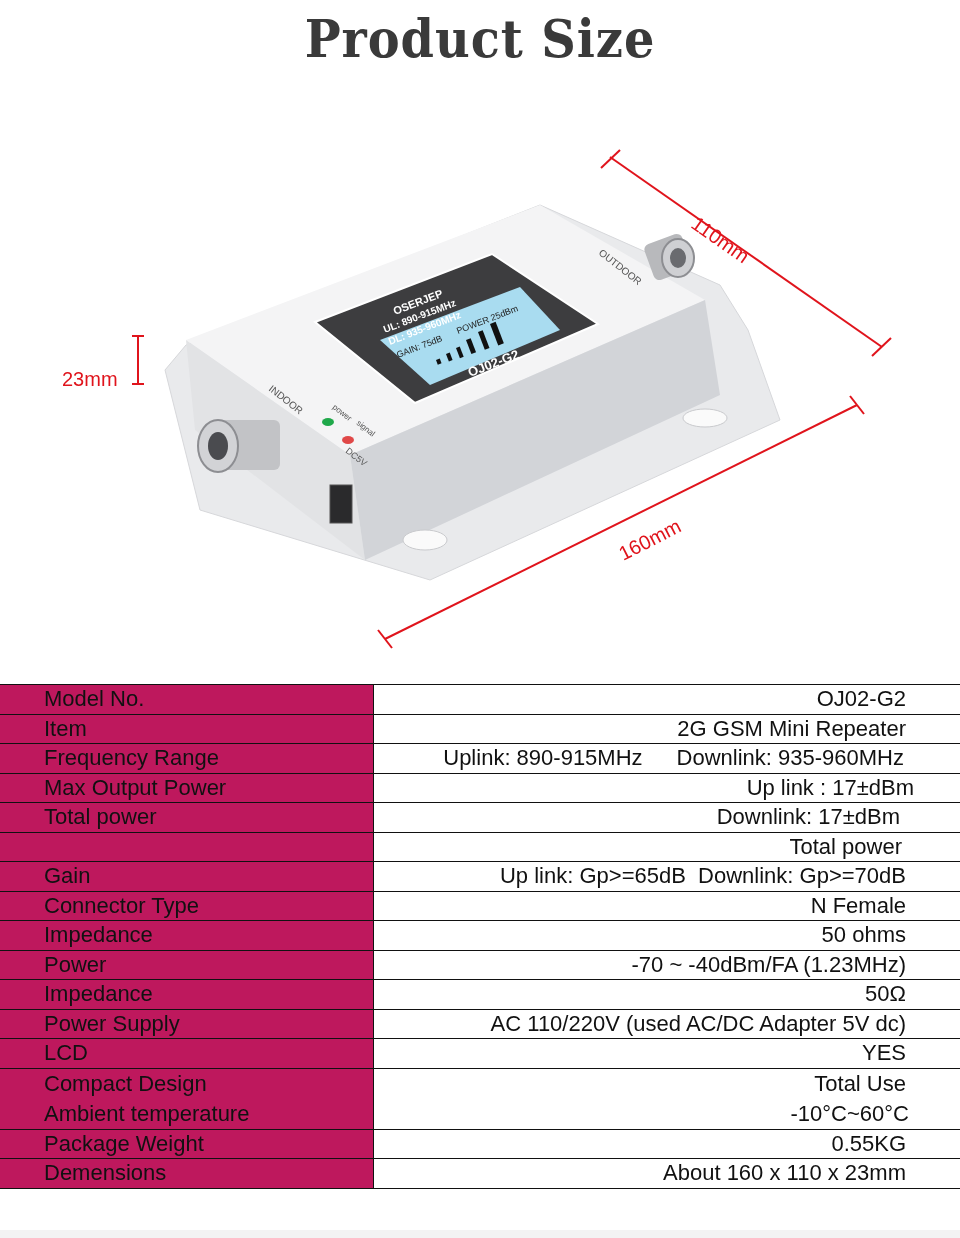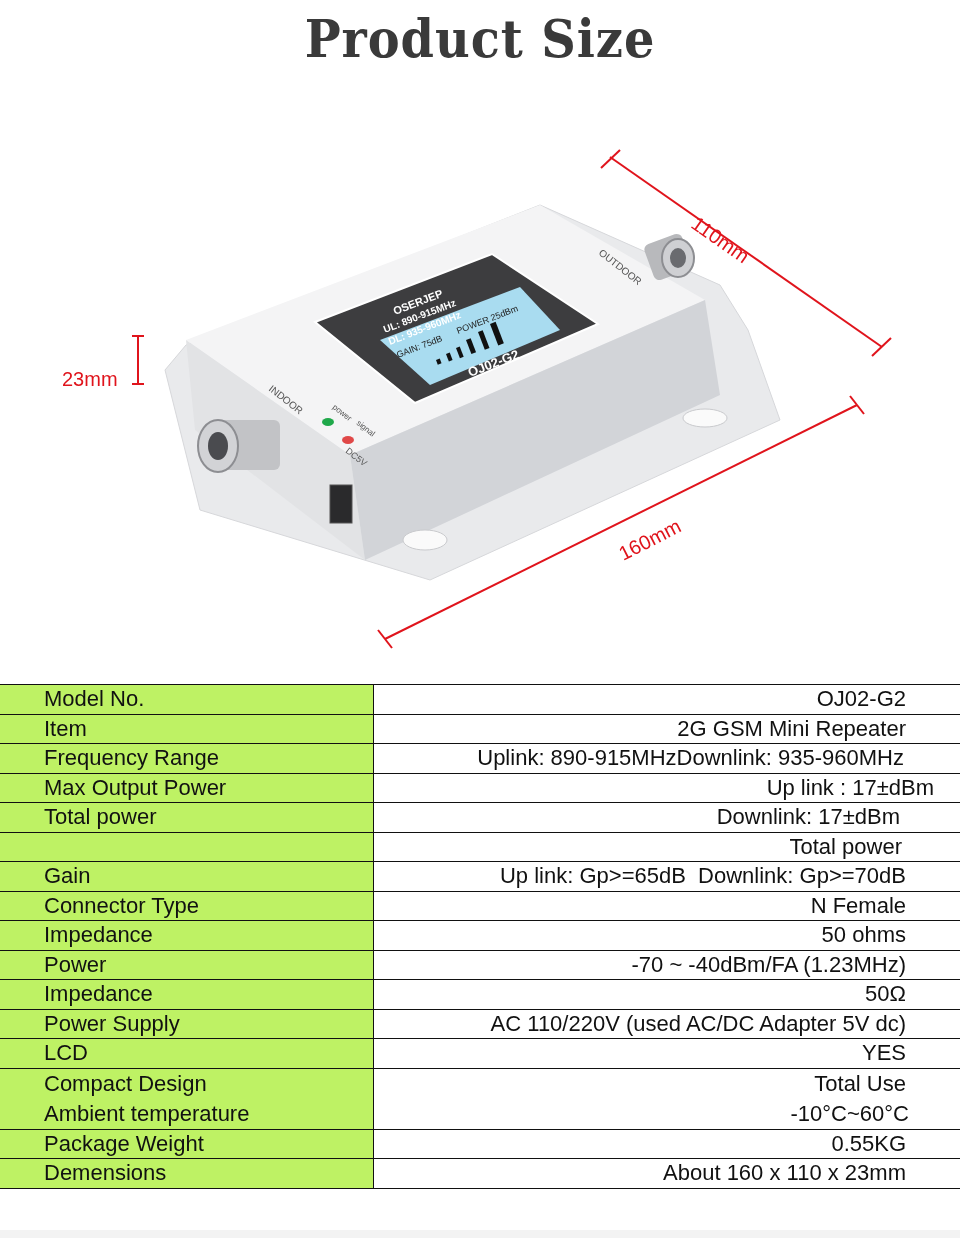--- a/index.html
+++ b/index.html
@@ -9,24 +9,24 @@
     font-family: "DejaVu Serif", "Liberation Serif", serif; font-weight: bold;
     font-size: 52px; color: #3a3a3a; letter-spacing: 1px; transform: scaleX(0.92);
   }
   .product-stage { position: absolute; left: 0; top: 100px; width: 960px; height: 580px; }
   .dim-label { position: absolute; color: #e0141c; font-size: 20px; font-family: "Liberation Sans", sans-serif; }
   .spec-table {
     position: absolute; left: 0; top: 684px; width: 960px;
     border-collapse: collapse; font-size: 22px; color: #111;
   }
   .spec-table td { border-top: 1.5px solid #111; border-bottom: 1.5px solid #111; padding: 0; height: 28.5px; line-height: 28px; }
-  .spec-table td.k { background: #bef264; width: 373px; padding-left: 44px; box-sizing: border-box; border-right: 1.5px solid #111; }
+  .spec-table td.k { background: #be185d; width: 373px; padding-left: 44px; box-sizing: border-box; border-right: 1.5px solid #111; }
   .spec-table td.v { background: #ffffff; text-align: right; padding-right: 54px; }
   .spec-table tr.dbl td { height: 59px; line-height: 30px; }
-  .freq-up { display: inline-block; }
+  .freq-up { display: inline-block; margin-right: 34px; }
   .bottom-bar { position: absolute; left: 0; top: 1230px; width: 960px; height: 8px; background: #f3f3f3; }
 </style>
 </head>
 <body>
 
 <div class="title">Product Size</div>
 
 <div class="product-stage">
   <svg width="960" height="580" viewBox="0 100 960 580" xmlns="http://www.w3.org/2000/svg">
 
@@ -110,21 +110,21 @@
     <tr>
       <td class="k">Item</td>
       <td class="v">2G GSM Mini Repeater</td>
     </tr>
     <tr>
       <td class="k">Frequency Range</td>
       <td class="v" style="padding-right:56px;"><span class="freq-up">Uplink: 890-915MHz</span><span>Downlink: 935-960MHz</span></td>
     </tr>
     <tr>
       <td class="k">Max Output Power</td>
-      <td class="v" style="padding-right:26px;">Up link : 17±dBm</td>
+      <td class="v" style="padding-right:46px;">Up link : 17±dBm</td>
     </tr>
     <tr>
       <td class="k">Total power</td>
       <td class="v" style="padding-right:60px;margin-top:20px;">Downlink: 17±dBm</td>
     </tr>
     <tr>
       <td class="k"></td>
       <td class="v" style="padding-right:58px;">Total power</td>
     </tr>
     <tr>

